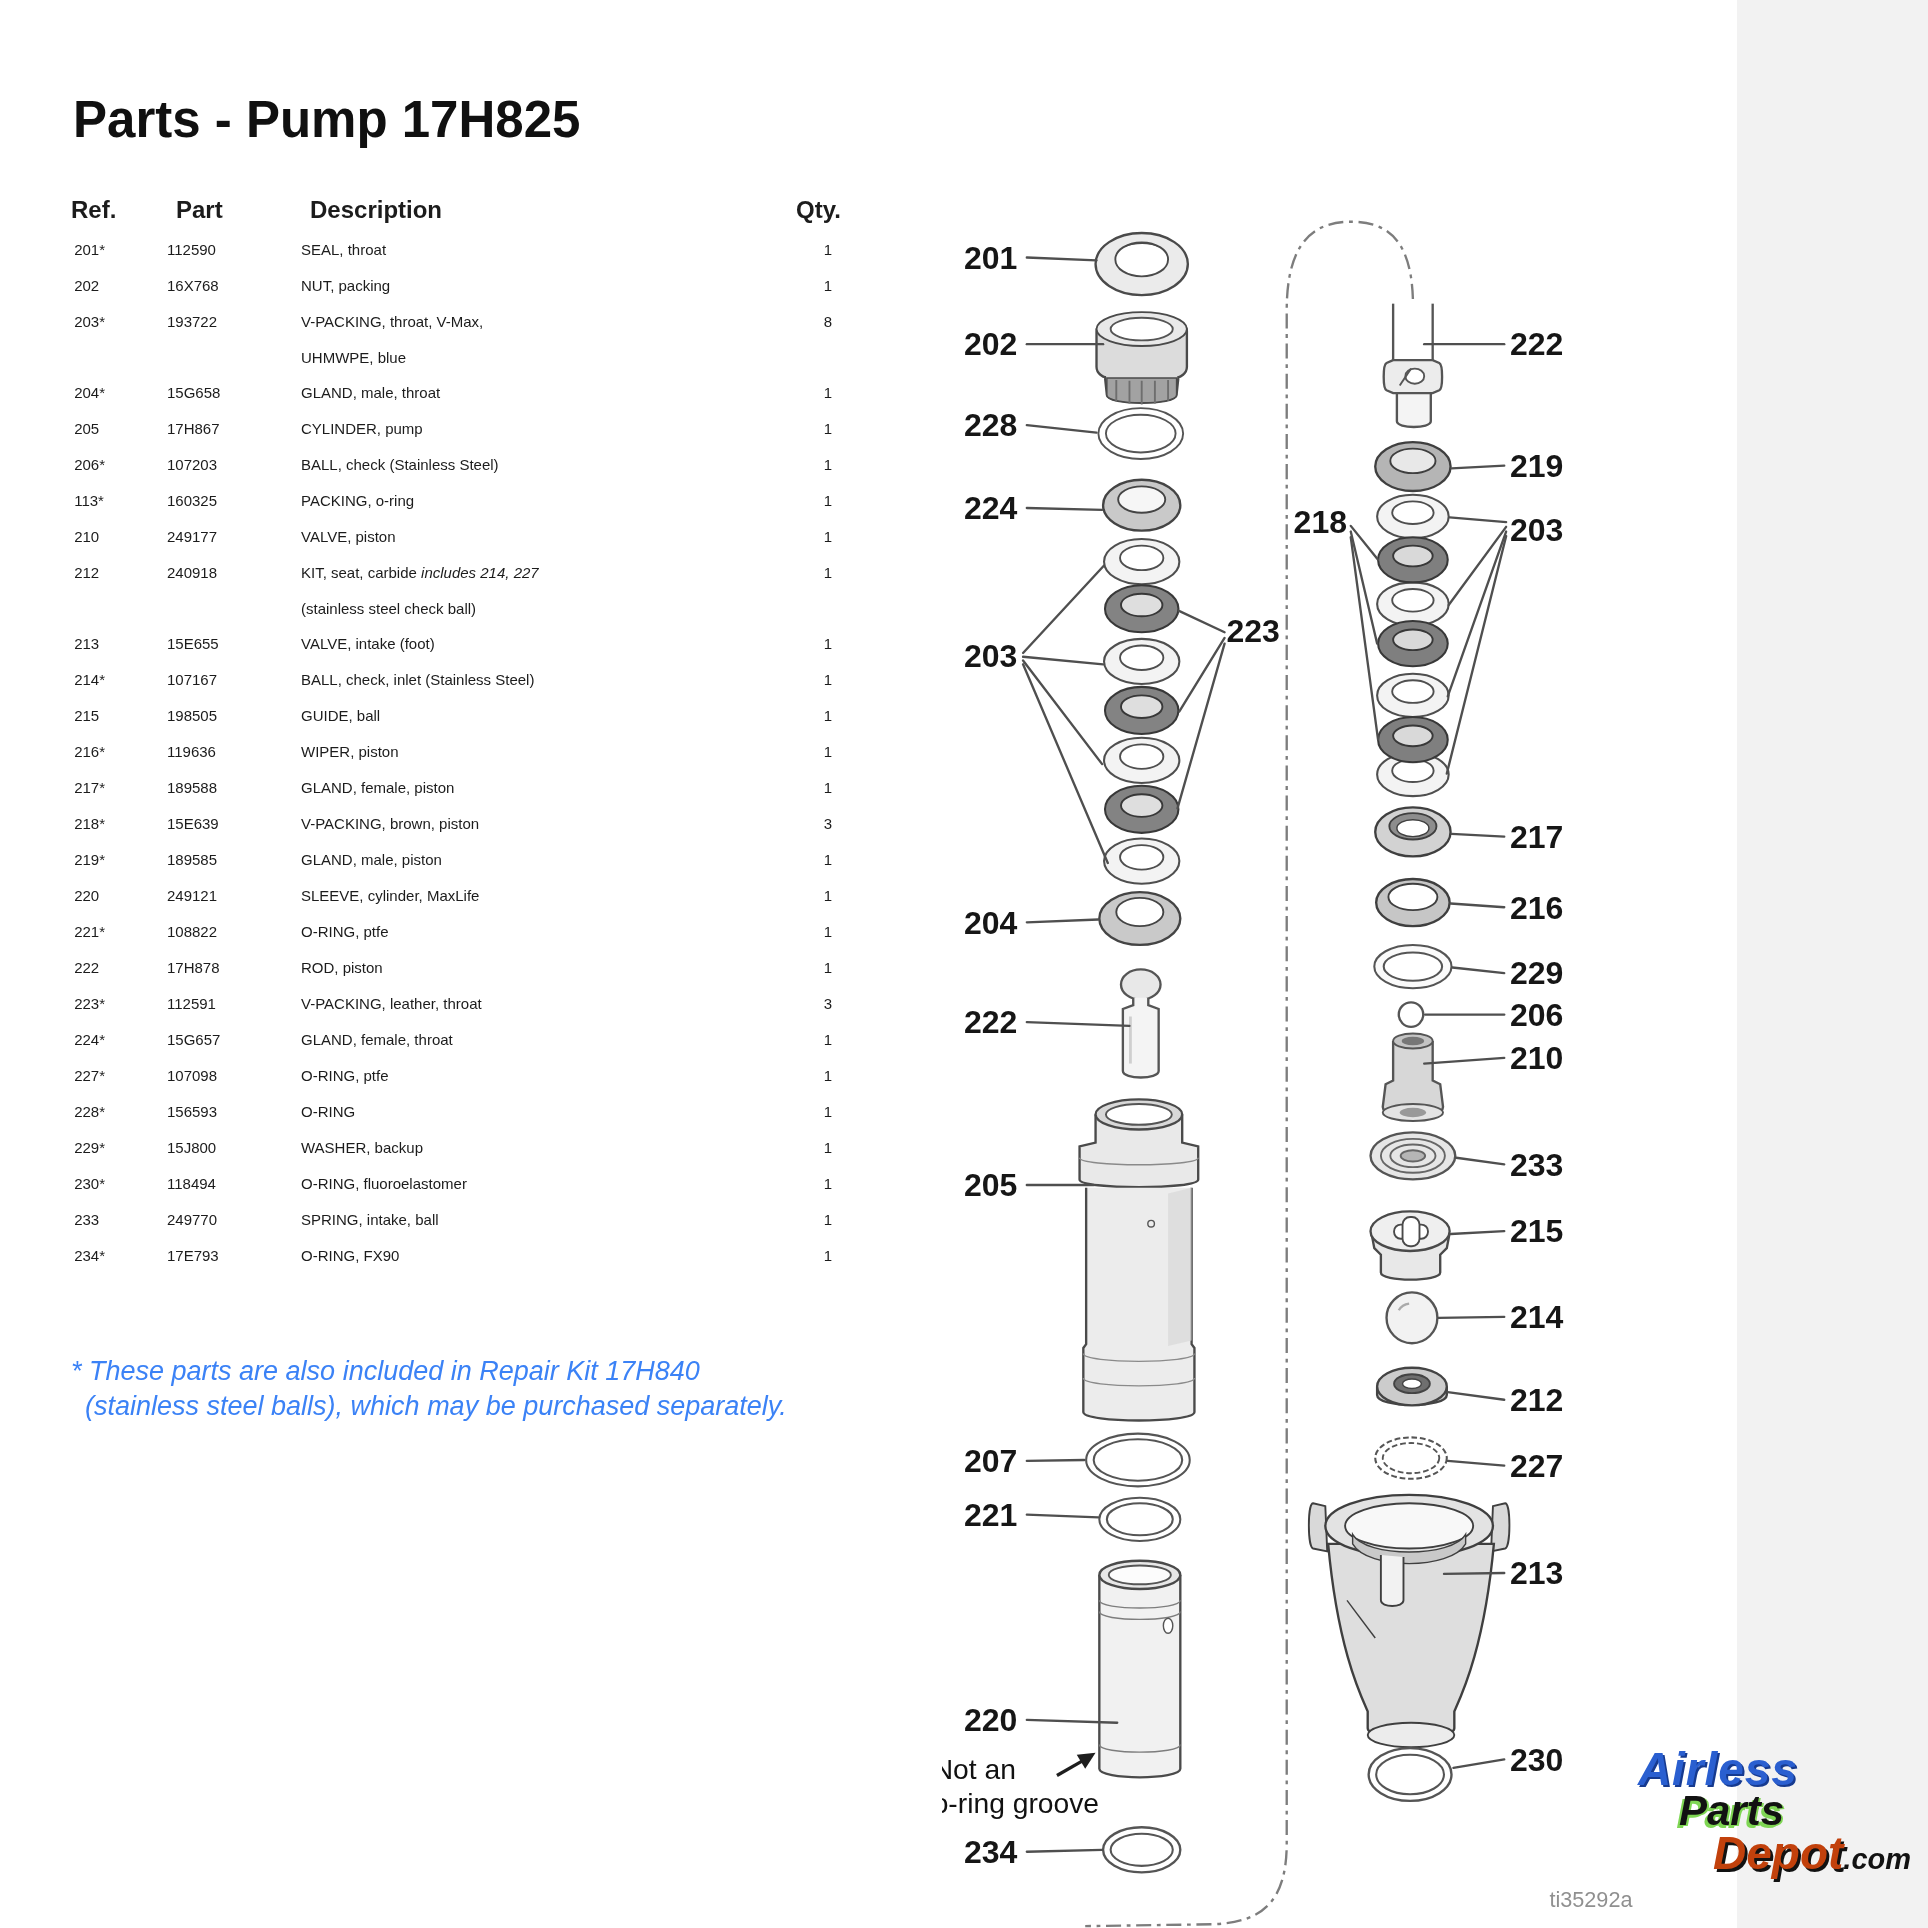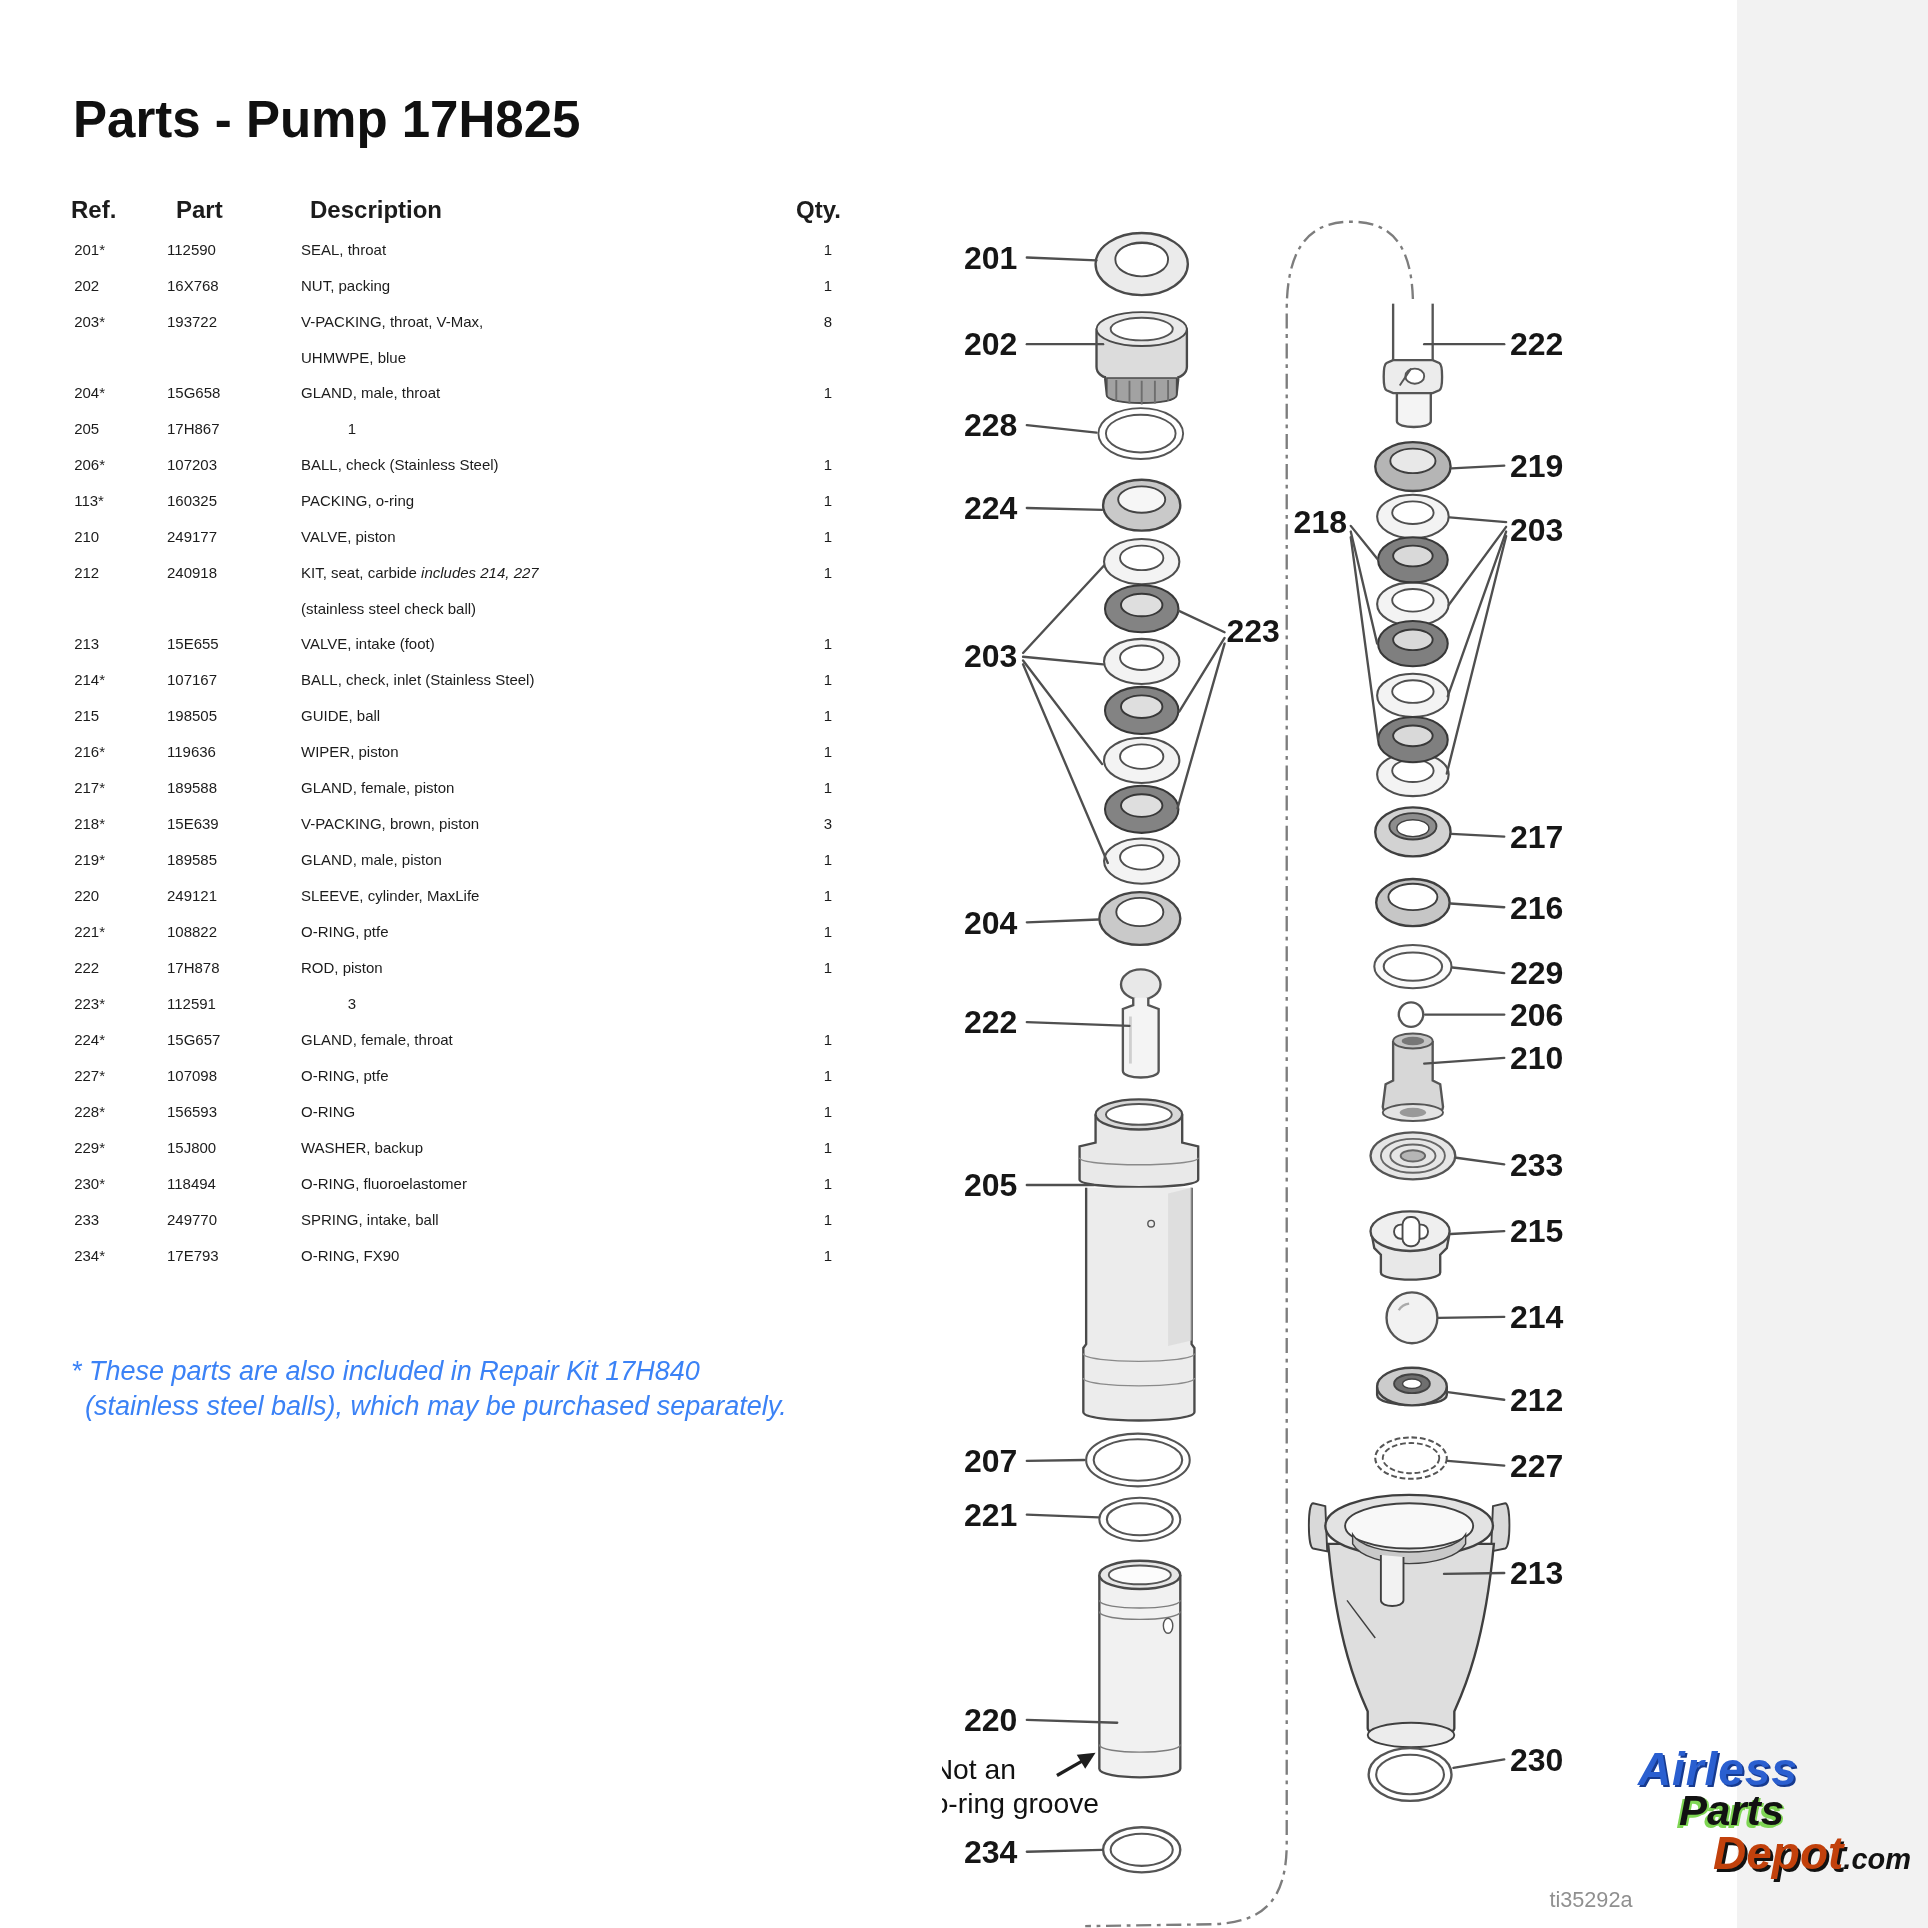--- a/index.html
+++ b/index.html
@@ -74,20 +74,21 @@
     </div>
     <div class="t-row">
       <div class="c ref">204*</div>
       <div class="c part">15G658</div>
       <div class="c desc">GLAND, male, throat</div>
       <div class="c qty">1</div>
     </div>
     <div class="t-row">
       <div class="c ref">205</div>
       <div class="c part">17H867</div>
+      <div class="c desc">CYLINDER, pump</div>
       <div class="c qty">1</div>
     </div>
     <div class="t-row">
       <div class="c ref">206*</div>
       <div class="c part">107203</div>
       <div class="c desc">BALL, check (Stainless Steel)</div>
       <div class="c qty">1</div>
     </div>
     <div class="t-row">
       <div class="c ref">113*</div>
@@ -163,20 +164,21 @@
     </div>
     <div class="t-row">
       <div class="c ref">222</div>
       <div class="c part">17H878</div>
       <div class="c desc">ROD, piston</div>
       <div class="c qty">1</div>
     </div>
     <div class="t-row">
       <div class="c ref">223*</div>
       <div class="c part">112591</div>
+      <div class="c desc">V-PACKING, leather, throat</div>
       <div class="c qty">3</div>
     </div>
     <div class="t-row">
       <div class="c ref">224*</div>
       <div class="c part">15G657</div>
       <div class="c desc">GLAND, female, throat</div>
       <div class="c qty">1</div>
     </div>
     <div class="t-row">
       <div class="c ref">227*</div>

